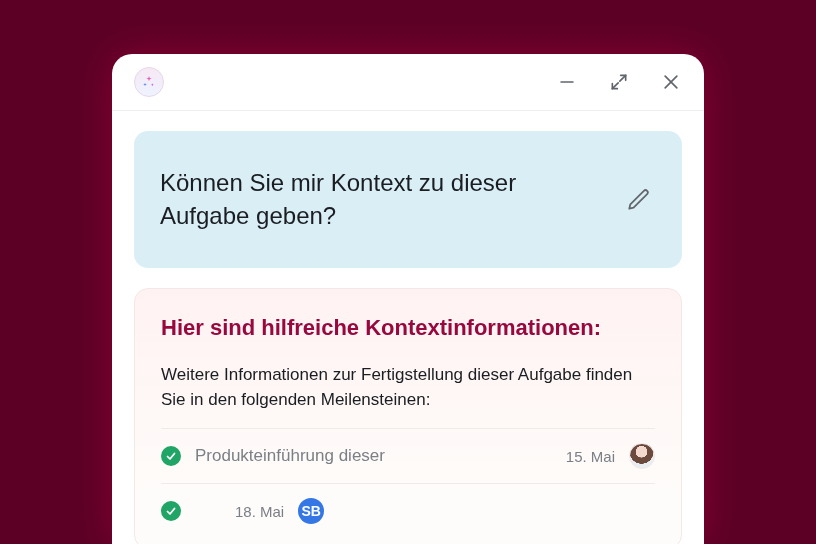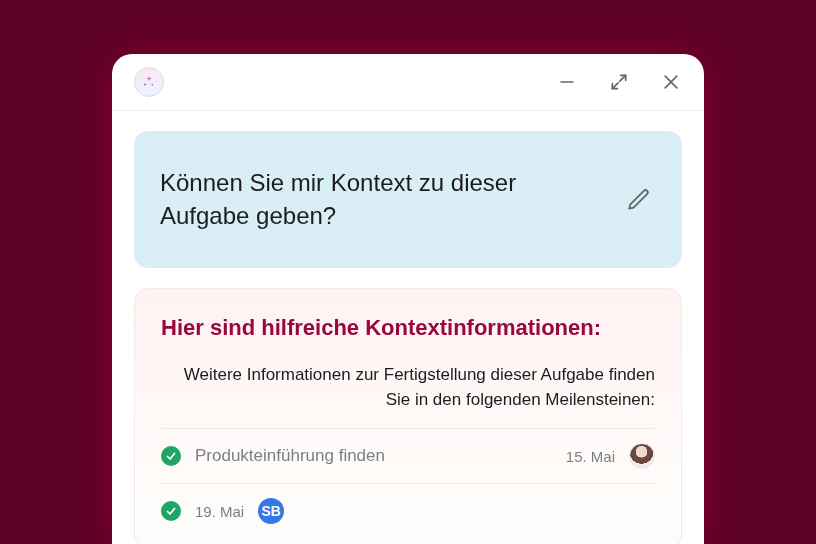--- a/index.html
+++ b/index.html
@@ -99,21 +99,20 @@
     font-size: 22px;
     font-weight: 550;
     color: #97093e;
     margin-bottom: 22px;
   }
   .answer-lead {
     font-size: 17px;
     line-height: 1.45;
     color: #1a1d21;
     margin-bottom: 16px;
-    text-align: right;
   }
   .milestone-row {
     display: flex;
     align-items: center;
     padding: 14px 0;
     border-top: 1px solid #edecea;
     gap: 14px;
   }
   .check-icon {
     width: 20px; height: 20px;
@@ -125,20 +124,21 @@
     flex-shrink: 0;
   }
   .milestone-name {
     flex: 1;
     font-size: 17px;
     color: #7b7f86;
   }
   .milestone-date {
     font-size: 15px;
     color: #7b7f86;
+    margin-left: 40px;
   }
   .avatar {
     width: 26px; height: 26px;
     border-radius: 50%;
     flex-shrink: 0;
     display: flex;
     align-items: center;
     justify-content: center;
     font-size: 14px;
     font-weight: 600;
@@ -200,30 +200,30 @@
     <div class="answer-card">
       <div class="answer-title">Hier sind hilfreiche Kontextinformationen:</div>
       <div class="answer-lead">Weitere Informationen zur Fertigstellung dieser Aufgabe finden Sie in den folgenden Meilensteinen:</div>
 
       <div class="milestone-row">
         <div class="check-icon">
           <svg width="12" height="12" viewBox="0 0 24 24" fill="none" stroke="#fff" stroke-width="3.5" stroke-linecap="round" stroke-linejoin="round">
               <polyline points="5 13 10 18 19 7"></polyline>
             </svg>
         </div>
-        <div class="milestone-name">Produkteinführung finden</div>
+        <div class="milestone-name">Produkteinführung dieser</div>
         <div class="milestone-date">15. Mai</div>
         <div class="avatar avatar-photo"></div>
       </div>
 
       <div class="milestone-row">
         <div class="check-icon">
           <svg width="12" height="12" viewBox="0 0 24 24" fill="none" stroke="#fff" stroke-width="3.5" stroke-linecap="round" stroke-linejoin="round">
               <polyline points="5 13 10 18 19 7"></polyline>
             </svg>
         </div>
-        <div class="milestone-date">19. Mai</div>
+        <div class="milestone-date">18. Mai</div>
         <div class="avatar avatar-initials">SB</div>
       </div>
 
     </div>
   </div>
 </div>
 
 </body></html>

